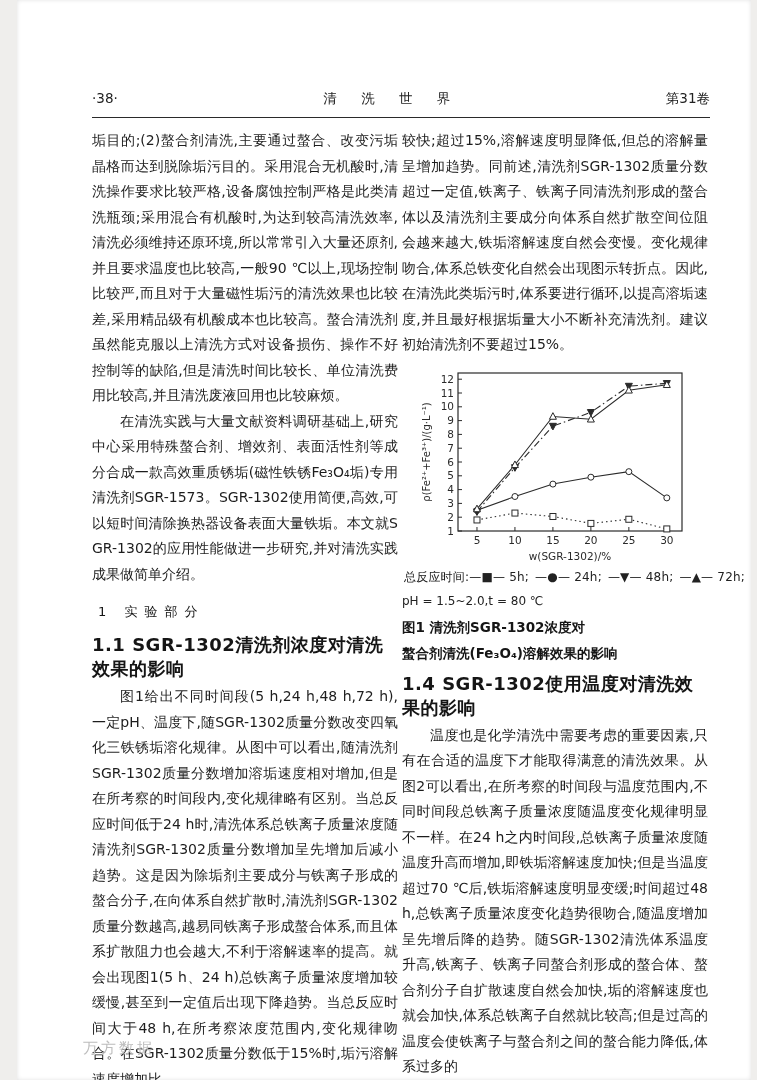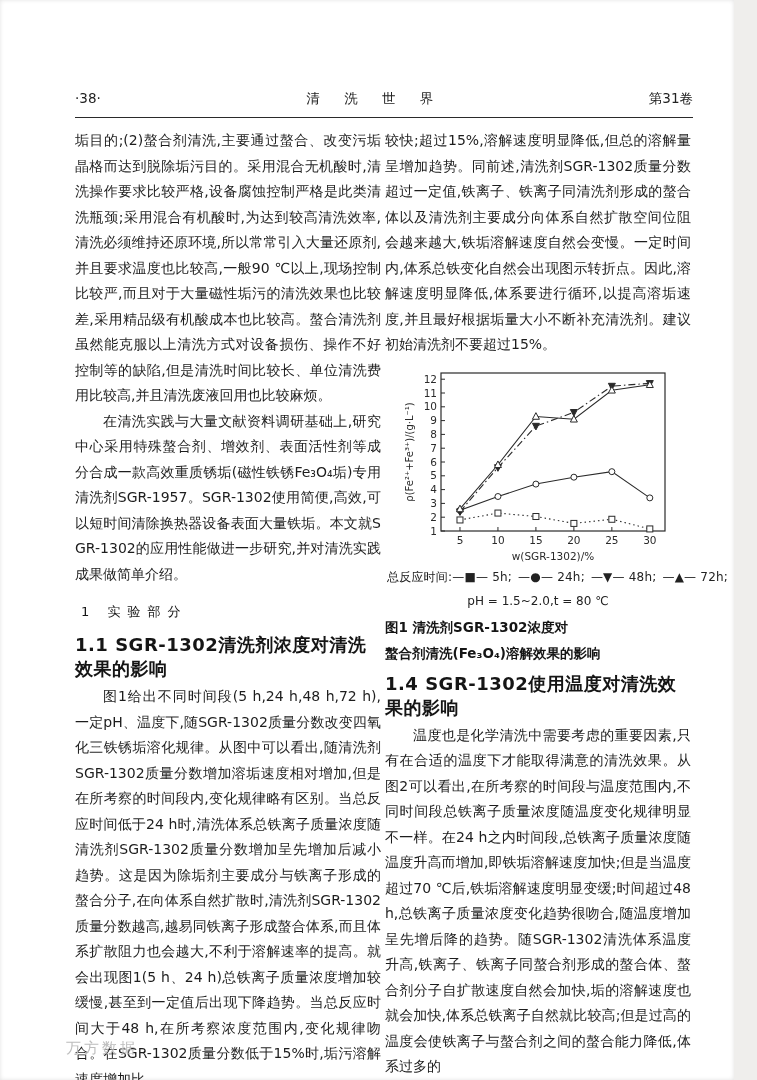--- a/index.html
+++ b/index.html
@@ -1,20 +1,21 @@
 <!DOCTYPE html>
 <html><head>
 <meta charset="utf-8">
 <style>
   html,body { margin:0; padding:0; background:#efeeec; }
   .page {
     position:relative; width:734px; height:1080px; background:#ffffff;
     font-family:"DejaVu Sans","Liberation Sans",sans-serif;
     color:#1d1d1d; overflow:hidden;
     box-shadow:inset 0 0 4px rgba(0,0,0,0.12);
+    margin-left:17px;
   }
   .header {
     position:absolute; top:90px; left:75px; width:618px;
     display:flex; justify-content:space-between; align-items:baseline;
     font-size:13.5px; color:#222;
   }
   .journal-title { letter-spacing:10px; }
   .header-rule {
     position:absolute; top:117px; left:75px; width:618px; height:0;
     border-top:1.6px solid #2a2a2a;
@@ -37,21 +38,21 @@
     font-size:18px; font-weight:bold; margin:3px 0 3px 0;
     letter-spacing:0.5px; color:#151515; word-break:break-all;
   }
   .figure { margin:7px 0 6px 0; }
   .chart-wrap { margin-left:18px; }
   .legend-row {
     font-size:12px; color:#222; margin:2px 0 0 2px;
     white-space:nowrap; letter-spacing:0.2px;
   }
   .lg-item { margin-right:6px; }
-  .conditions { text-align:center; font-size:12px; margin-top:8px; color:#222; }
+  .conditions { text-align:left; font-size:12px; margin-top:8px; color:#222; }
   .fig-caption { font-size:13.5px; font-weight:bold; line-height:26px; color:#151515; margin-top:6px; }
   .watermark {
     position:absolute; left:66px; bottom:22px;
     font-size:15px; color:#bdbdbd; letter-spacing:3px;
   }
   svg text { font-family:"DejaVu Sans","Liberation Sans",sans-serif; fill:#2a2a2a; }
 </style>
 </head>
 <body>
 
@@ -61,28 +62,28 @@
     <span>·38·</span>
     <span class="journal-title">清 洗 世 界</span>
     <span>第31卷</span>
   </div>
   <div class="header-rule"></div>
 
   <div class="columns">
 
     <div class="col">
       <p class="para">垢目的;(2)螯合剂清洗,主要通过螯合、改变污垢晶格而达到脱除垢污目的。采用混合无机酸时,清洗操作要求比较严格,设备腐蚀控制严格是此类清洗瓶颈;采用混合有机酸时,为达到较高清洗效率,清洗必须维持还原环境,所以常常引入大量还原剂,并且要求温度也比较高,一般90 ℃以上,现场控制比较严,而且对于大量磁性垢污的清洗效果也比较差,采用精品级有机酸成本也比较高。螯合清洗剂虽然能克服以上清洗方式对设备损伤、操作不好控制等的缺陷,但是清洗时间比较长、单位清洗费用比较高,并且清洗废液回用也比较麻烦。</p>
-      <p class="para indent">在清洗实践与大量文献资料调研基础上,研究中心采用特殊螯合剂、增效剂、表面活性剂等成分合成一款高效重质锈垢(磁性铁锈Fe₃O₄垢)专用清洗剂SGR-1957。SGR-1302使用简便,高效,可以短时间清除换热器设备表面大量铁垢。本文就SGR-1302的应用性能做进一步研究,并对清洗实践成果做简单介绍。</p>
+      <p class="para indent">在清洗实践与大量文献资料调研基础上,研究中心采用特殊螯合剂、增效剂、表面活性剂等成分合成一款高效重质锈垢(磁性铁锈Fe₃O₄垢)专用清洗剂SGR-1573。SGR-1302使用简便,高效,可以短时间清除换热器设备表面大量铁垢。本文就SGR-1302的应用性能做进一步研究,并对清洗实践成果做简单介绍。</p>
       <div class="section-heading">1  实验部分</div>
       <div class="sub-heading">1.1  SGR-1302清洗剂浓度对清洗效果的影响</div>
       <p class="para indent">图1给出不同时间段(5 h,24 h,48 h,72 h),一定pH、温度下,随SGR-1302质量分数改变四氧化三铁锈垢溶化规律。从图中可以看出,随清洗剂SGR-1302质量分数增加溶垢速度相对增加,但是在所考察的时间段内,变化规律略有区别。当总反应时间低于24 h时,清洗体系总铁离子质量浓度随清洗剂SGR-1302质量分数增加呈先增加后减小趋势。这是因为除垢剂主要成分与铁离子形成的螯合分子,在向体系自然扩散时,清洗剂SGR-1302质量分数越高,越易同铁离子形成螯合体系,而且体系扩散阻力也会越大,不利于溶解速率的提高。就会出现图1(5 h、24 h)总铁离子质量浓度增加较缓慢,甚至到一定值后出现下降趋势。当总反应时间大于48 h,在所考察浓度范围内,变化规律吻合。在SGR-1302质量分数低于15%时,垢污溶解速度增加比</p>
     </div>
 
     <div class="col">
-      <p class="para">较快;超过15%,溶解速度明显降低,但总的溶解量呈增加趋势。同前述,清洗剂SGR-1302质量分数超过一定值,铁离子、铁离子同清洗剂形成的螯合体以及清洗剂主要成分向体系自然扩散空间位阻会越来越大,铁垢溶解速度自然会变慢。一定时间内,体系总铁变化自然会出现图示转折点。因此,溶解速度明显降低,体系要进行循环,以提高溶垢速度,并且最好根据垢量大小不断补充清洗剂。建议初始清洗剂不要超过15%。</p>
+      <p class="para">较快;超过15%,溶解速度明显降低,但总的溶解量呈增加趋势。同前述,清洗剂SGR-1302质量分数超过一定值,铁离子、铁离子同清洗剂形成的螯合体以及清洗剂主要成分向体系自然扩散空间位阻会越来越大,铁垢溶解速度自然会变慢。变化规律吻合,体系总铁变化自然会出现图示转折点。因此,在清洗此类垢污时,体系要进行循环,以提高溶垢速度,并且最好根据垢量大小不断补充清洗剂。建议初始清洗剂不要超过15%。</p>
 
       <div class="figure">
         <div class="chart-wrap">
           <svg id="chart-svg" width="276" height="198">
               <rect x="38" y="8" width="224" height="158" fill="none" stroke="#2a2a2a" stroke-width="1.2"></rect>
               <line x1="38" y1="166" x2="42" y2="166" stroke="#2a2a2a" stroke-width="1"></line>
               <text x="34" y="169.5" text-anchor="end" font-size="10.5">1</text>
               <line x1="38" y1="152.2008733624454" x2="42" y2="152.2008733624454" stroke="#2a2a2a" stroke-width="1"></line>
               <text x="34" y="155.7008733624454" text-anchor="end" font-size="10.5">2</text>
               <line x1="38" y1="138.40174672489084" x2="42" y2="138.40174672489084" stroke="#2a2a2a" stroke-width="1"></line>

